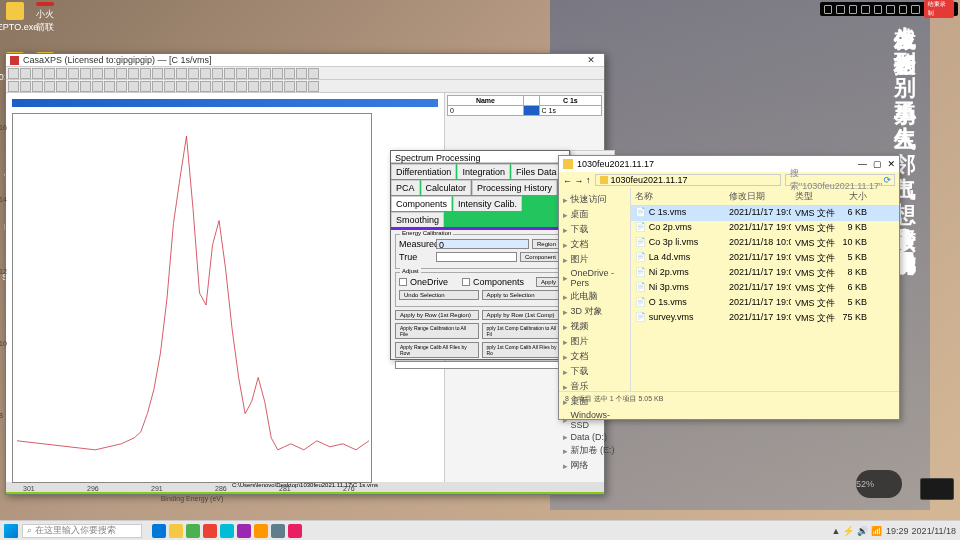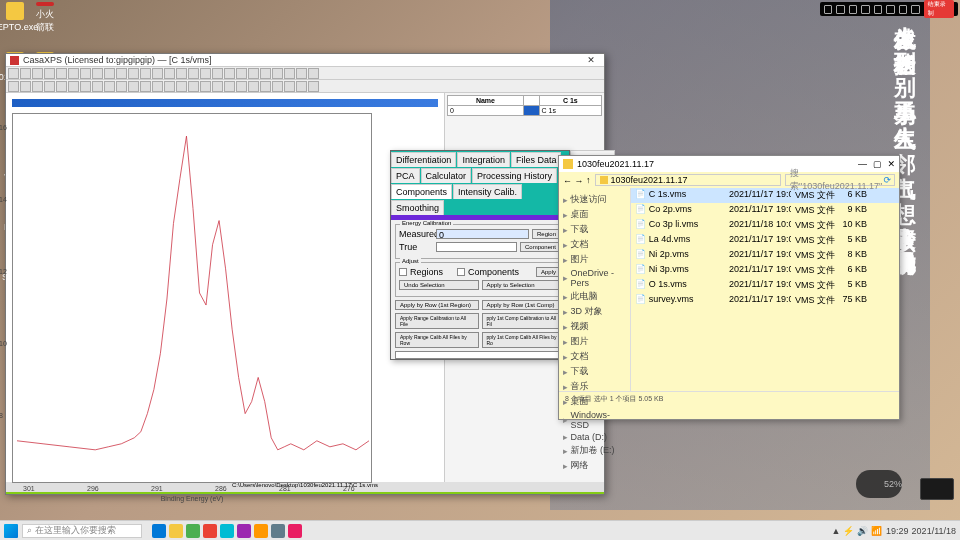--- a/index.html
+++ b/index.html
@@ -27,21 +27,21 @@
 .chart-box{border:1px solid #888;width:360px;height:370px;position:relative;background:#fff}
 .ytick{position:absolute;left:-14px;font-size:7px;color:#444}
 .xtick{position:absolute;bottom:-10px;font-size:7px;color:#444}
 .xlabel{position:absolute;bottom:-20px;left:50%;transform:translateX(-50%);font-size:7px;color:#444}
 .side-panel{width:160px;background:#f4f4f4;border-left:1px solid #ccc;padding:2px;font-size:7px}
 .sp-table{width:100%;border-collapse:collapse}
 .sp-table th,.sp-table td{border:1px solid #aaa;padding:1px 2px;font-size:7px;background:#fff}
 
 .sp-dlg{position:absolute;left:390px;top:150px;width:180px;height:210px;background:#f0f0f0;border:1px solid #666;box-shadow:2px 2px 6px rgba(0,0,0,.3)}
 .sp-dlg-title{height:12px;background:#fff;padding:2px 4px;font-size:8px;border-bottom:1px solid #ccc;display:flex}
-.sp-tabs{display:flex;flex-wrap:wrap;font-size:6px;background:#14b8a6;border-bottom:5px solid #6d28d9}
+.sp-tabs{display:flex;flex-wrap:wrap;font-size:6px;background:#22c55e;border-bottom:3px solid #6d28d9}
 .sp-tab{padding:2px 4px;border:1px solid #ccc;border-bottom:none;background:#eee;margin:1px 1px 0 0;cursor:pointer}
 .sp-tab.active{background:#fff}
 .sp-body{padding:4px;font-size:7px}
 .sp-group{border:1px solid #aaa;padding:4px 3px 3px;margin-bottom:3px;position:relative}
 .sp-group-title{position:absolute;top:-5px;left:4px;background:#f0f0f0;padding:0 2px;font-size:6px}
 .sp-row{display:flex;align-items:center;gap:3px;margin-bottom:3px}
 .sp-input{border:1px solid #888;background:#fff;height:10px;flex:1;padding:0 2px}
 .sp-btn{border:1px solid #888;background:#e8e8e8;padding:1px 4px;font-size:6px;cursor:pointer}
 .sp-check{width:8px;height:8px;border:1px solid #888;background:#fff;display:inline-block}
 
@@ -61,21 +61,21 @@
 .fe-hc.n{width:94px}.fe-hc.d{width:66px}.fe-hc.t{width:44px}.fe-hc.s{width:36px;text-align:right}
 .fe-row{display:flex;font-size:7px;padding:1px 0}
 .fe-row.sel{background:#cce5ff}
 .fe-cell{padding:0 4px;white-space:nowrap;overflow:hidden}
 .fe-cell.n{width:94px}.fe-cell.d{width:66px}.fe-cell.t{width:44px}.fe-cell.s{width:36px;text-align:right}
 .fe-status{height:14px;border-top:1px solid #ddd;font-size:7px;padding:2px 6px;color:#555}
 
 .red-widget{position:absolute;top:2px;right:2px;width:138px;height:14px;background:#050505;border-radius:2px;display:flex;align-items:center;gap:4px;padding:0 4px;color:#fff;font-size:7px}
 .red-widget .rbtn{width:9px;height:9px;border:1px solid #aaa;border-radius:1px}
 .red-rec{background:#e53935;color:#fff;padding:0 4px;border-radius:2px;font-size:6px}
-.bubble{position:absolute;right:58px;bottom:42px;width:46px;height:28px;background:rgba(40,40,40,.85);border-radius:14px;color:#bbb;font-size:8px;display:flex;align-items:center;justify-content:flex-end}
+.bubble{position:absolute;right:58px;bottom:42px;width:46px;height:28px;background:rgba(40,40,40,.85);border-radius:14px;color:#bbb;font-size:8px;display:flex;align-items:center;justify-content:flex-start}
 
 .taskbar{position:absolute;left:0;bottom:0;width:960px;height:20px;background:#e8e8e8;display:flex;align-items:center;padding:0 4px;gap:4px;font-size:8px;border-top:1px solid #ccc}
 .tb-start{width:14px;height:14px;background:linear-gradient(135deg,#00adef,#0078d7);border-radius:1px}
 .tb-search{width:120px;height:14px;background:#fff;border:1px solid #ccc;padding:0 4px;display:flex;align-items:center;color:#888}
 .tb-icons{display:flex;gap:3px;margin-left:6px}
 .tb-icons span{width:14px;height:14px;border-radius:2px}
 .tb-tray{margin-left:auto;display:flex;align-items:center;gap:3px;color:#444}
 
 .frag{position:absolute;left:570px;top:150px;width:45px;height:270px;background:#f6f6f6;border:1px solid #ccc;font-size:6px;color:#555;padding:2px;line-height:9px;overflow:hidden}
 .bottom-right-box{position:absolute;right:6px;bottom:40px;width:34px;height:22px;background:#1a1a1a;border:1px solid #444;border-radius:2px}
@@ -258,20 +258,24 @@
     <div>...</div>
     <div>多项式</div>
     <div>...</div>
     <div>轴坐标</div>
     <div>平滑曲线</div>
     <div>区域定义</div>
     <div>实验参数</div>
   </div>
 
 <div class="sp-dlg">
+  <div class="sp-dlg-title">
+    <span>Spectrum Processing</span>
+    <span style="margin-left:auto">✕</span>
+  </div>
   <div class="sp-tabs" id="sptabs">
       <span class="sp-tab">Differentiation</span>
       <span class="sp-tab">Integration</span>
       <span class="sp-tab">Files Data</span>
       <span class="sp-tab">PCA</span>
       <span class="sp-tab">Calculator</span>
       <span class="sp-tab">Processing History</span>
       <span class="sp-tab active">Components</span>
       <span class="sp-tab">Intensity Calib.</span>
       <span class="sp-tab">Smoothing</span>
@@ -287,21 +291,21 @@
       <div class="sp-row">
         <span style="width:34px">True</span>
         <span class="sp-input"></span>
         <span class="sp-btn">Component</span>
       </div>
     </div>
     <div class="sp-group">
       <span class="sp-group-title">Adjust</span>
       <div class="sp-row">
         <span class="sp-check"></span>
-        <span>Regions</span>
+        <span>OneDrive</span>
         <span style="width:8px"></span>
         <span class="sp-check"></span>
         <span>Components</span>
         <span style="flex:1"></span>
         <span class="sp-btn">Apply</span>
       </div>
       <div class="sp-row">
         <span class="sp-btn" style="flex:1">Undo Selection</span>
         <span class="sp-btn" style="flex:1">Apply to Selection</span>
       </div>
@@ -360,20 +364,26 @@
         <div class="fe-tree-item"><span style="color:#888">▸</span>文档</div>
         <div class="fe-tree-item"><span style="color:#888">▸</span>下载</div>
         <div class="fe-tree-item"><span style="color:#888">▸</span>音乐</div>
         <div class="fe-tree-item"><span style="color:#888">▸</span>桌面</div>
         <div class="fe-tree-item"><span style="color:#888">▸</span>Windows-SSD</div>
         <div class="fe-tree-item"><span style="color:#888">▸</span>Data (D:)</div>
         <div class="fe-tree-item"><span style="color:#888">▸</span>新加卷 (E:)</div>
         <div class="fe-tree-item"><span style="color:#888">▸</span>网络</div>
       </div>
     <div class="fe-list">
+      <div class="fe-head">
+        <span class="fe-hc n">名称</span>
+        <span class="fe-hc d">修改日期</span>
+        <span class="fe-hc t">类型</span>
+        <span class="fe-hc s">大小</span>
+      </div>
       <div id="felist">
           <div class="fe-row sel">
             <span class="fe-cell n">📄 C 1s.vms</span>
             <span class="fe-cell d">2021/11/17 19:09</span>
             <span class="fe-cell t">VMS 文件</span>
             <span class="fe-cell s">6 KB</span>
           </div>
           <div class="fe-row">
             <span class="fe-cell n">📄 Co 2p.vms</span>
             <span class="fe-cell d">2021/11/17 19:09</span>

